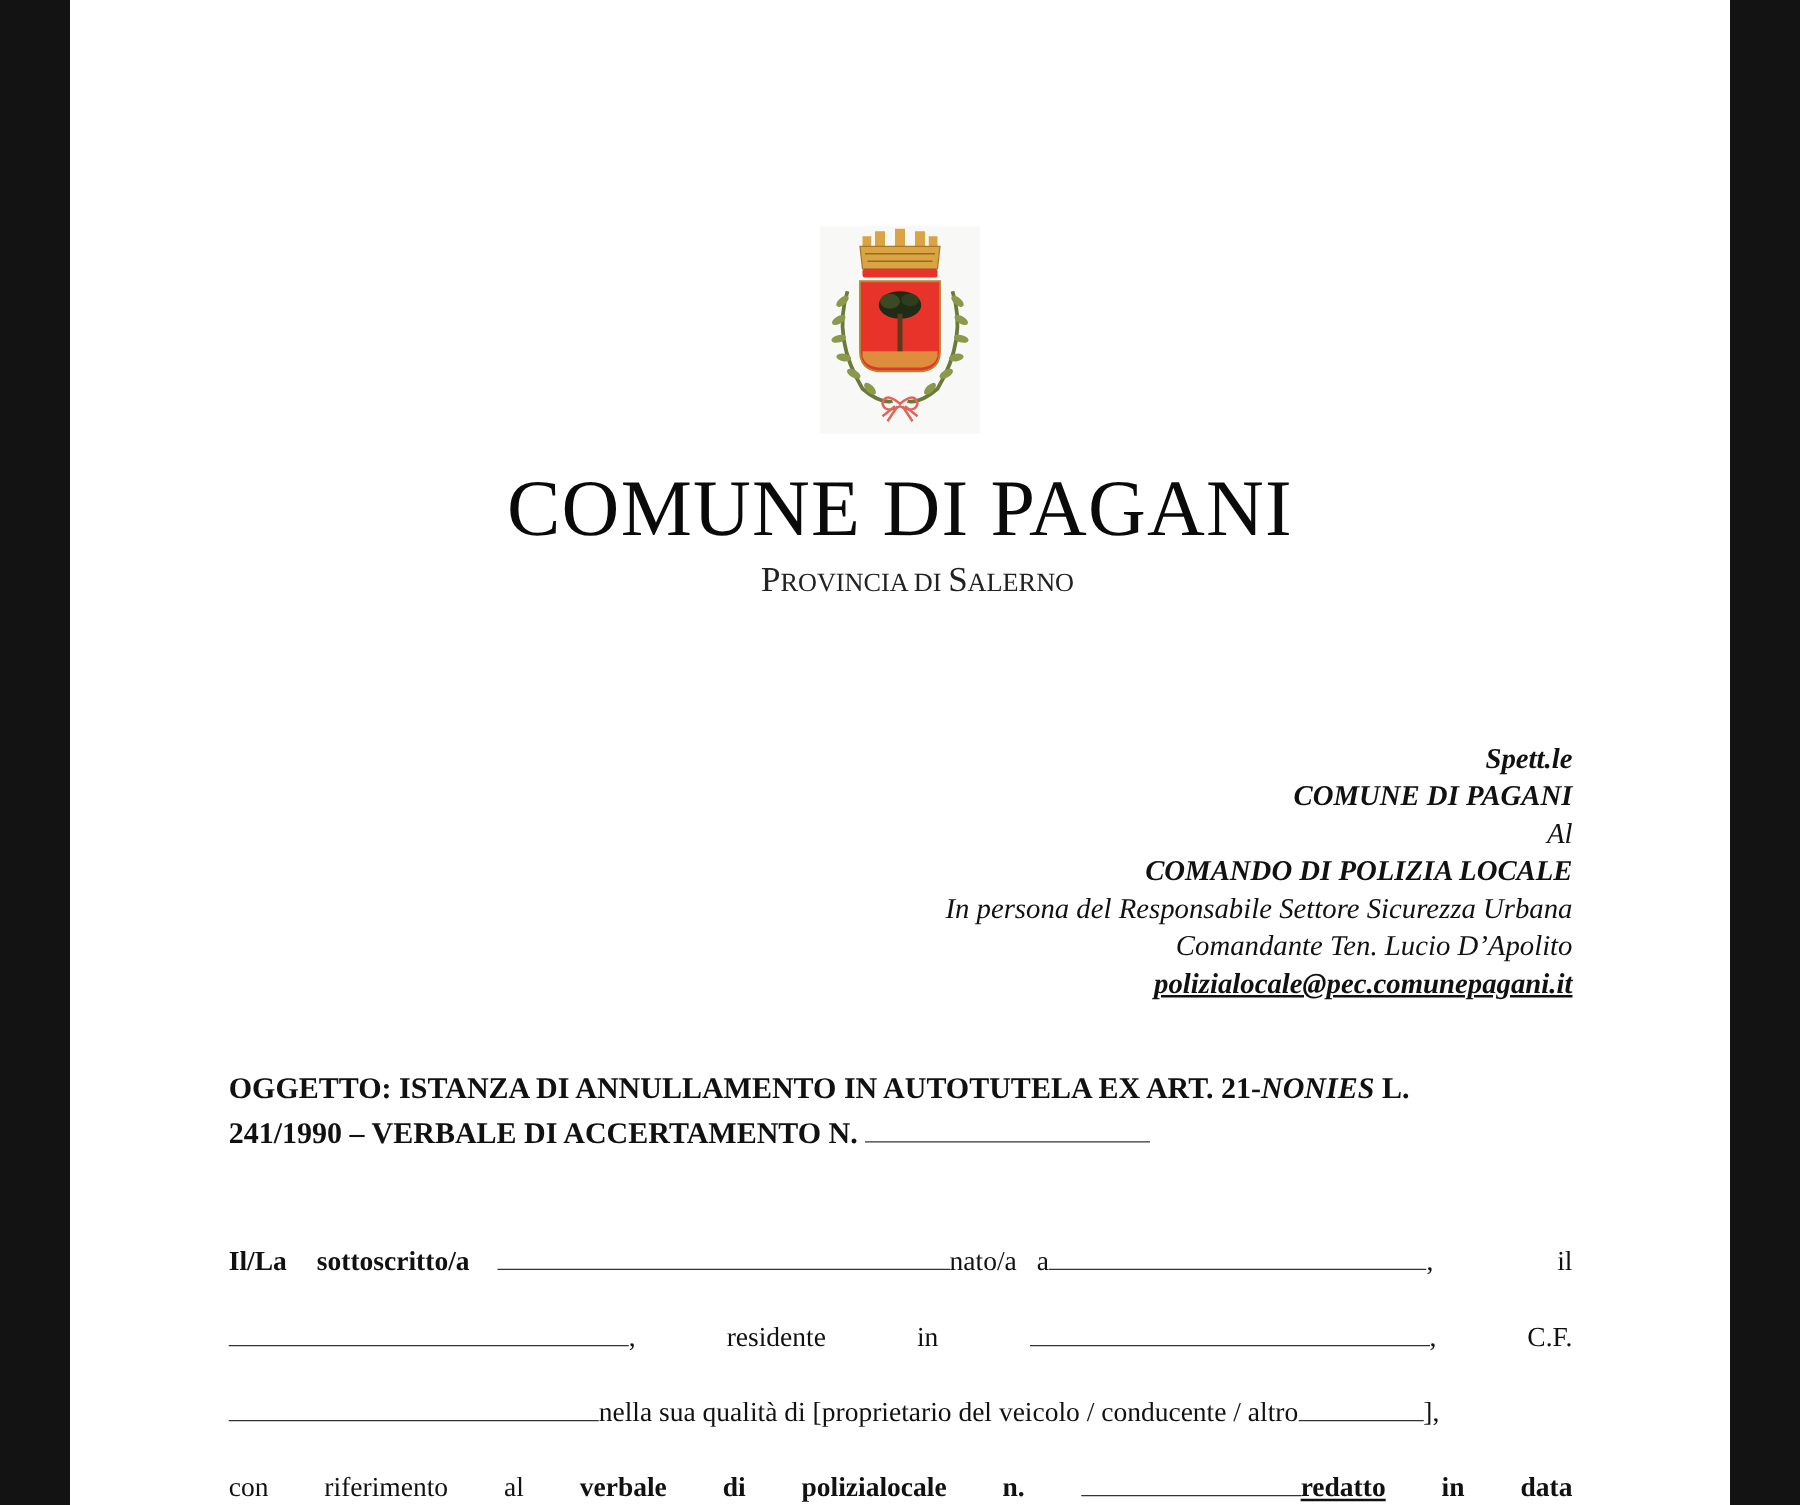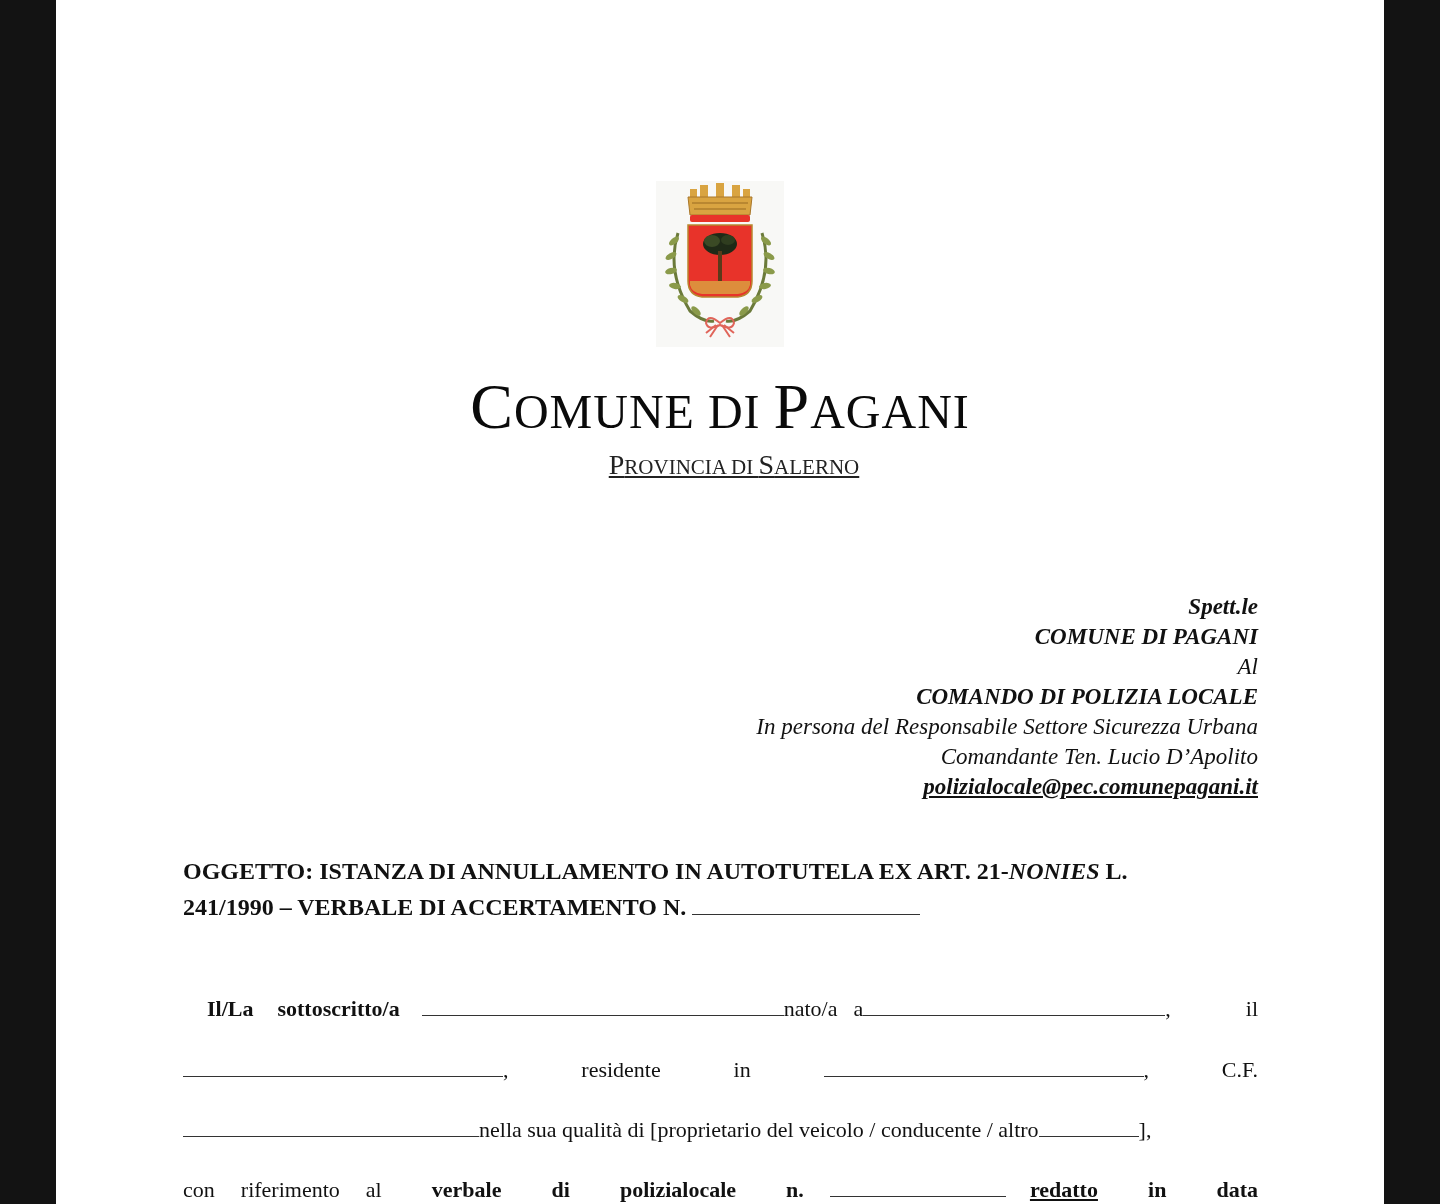--- a/index.html
+++ b/index.html
@@ -6,34 +6,34 @@
     html, body { width: 1440px; height: 1204px; overflow: hidden; }
     body { background: #131313; position: relative; font-family: "Liberation Serif", "DejaVu Serif", serif; color: #111; }
     .page { position: absolute; left: 56px; top: 0; width: 1328px; height: 1204px; background: #ffffff; }
     .abs { position: absolute; }
 
     
     .crest { left: 600px; top: 181px; width: 128px; height: 166px; background: #f8f8f6; }
     .crest svg { width: 128px; height: 166px; display: block; }
 
     .title { left: 0; width: 1328px; top: 370px; text-align: center; font-size: 64px; font-weight: normal; letter-spacing: 1px; color: #0a0a0a; }
-    .title .sc { font-size: 48px; }
-    .subtitle { left: 0; width: 1356px; top: 449px; text-align: center; font-size: 28px; color: #222; letter-spacing: 0px; text-decoration: underline; }
+    .title .sc { font-size: 64px; }
+    .subtitle { left: 0; width: 1356px; top: 449px; text-align: center; font-size: 28px; color: #222; letter-spacing: 0px; }
     .subtitle .sc { font-size: 21px; }
 
     .addr { right: 126px; text-align: right; font-size: 23px; line-height: 30px; color: #111; }
     .addr .it { font-style: italic; }
     .addr .b { font-weight: bold; font-style: italic; }
     .addr .email { font-weight: bold; font-style: italic; text-decoration: underline; }
 
     .oggetto { left: 127px; width: 1080px; top: 853px; font-weight: bold; font-size: 24px; line-height: 36px; color: #111; }
     .oggetto .it { font-style: italic; }
 
     .para { left: 127px; width: 1075px; font-size: 22px; color: #111; display: flex; align-items: baseline; justify-content: space-between; height: 30px; }
-    .para .b { font-weight: bold; margin-left: 24px; }
+    .para .b { font-weight: bold; }
     .blank { display: inline-block; border-bottom: 1.5px solid #333; height: 18px; }
   </style>
 </head>
 <body>
 
 <div class="page">
 
   <div class="abs crest">
     <svg viewBox="0 0 128 166" xmlns="http://www.w3.org/2000/svg">
 

